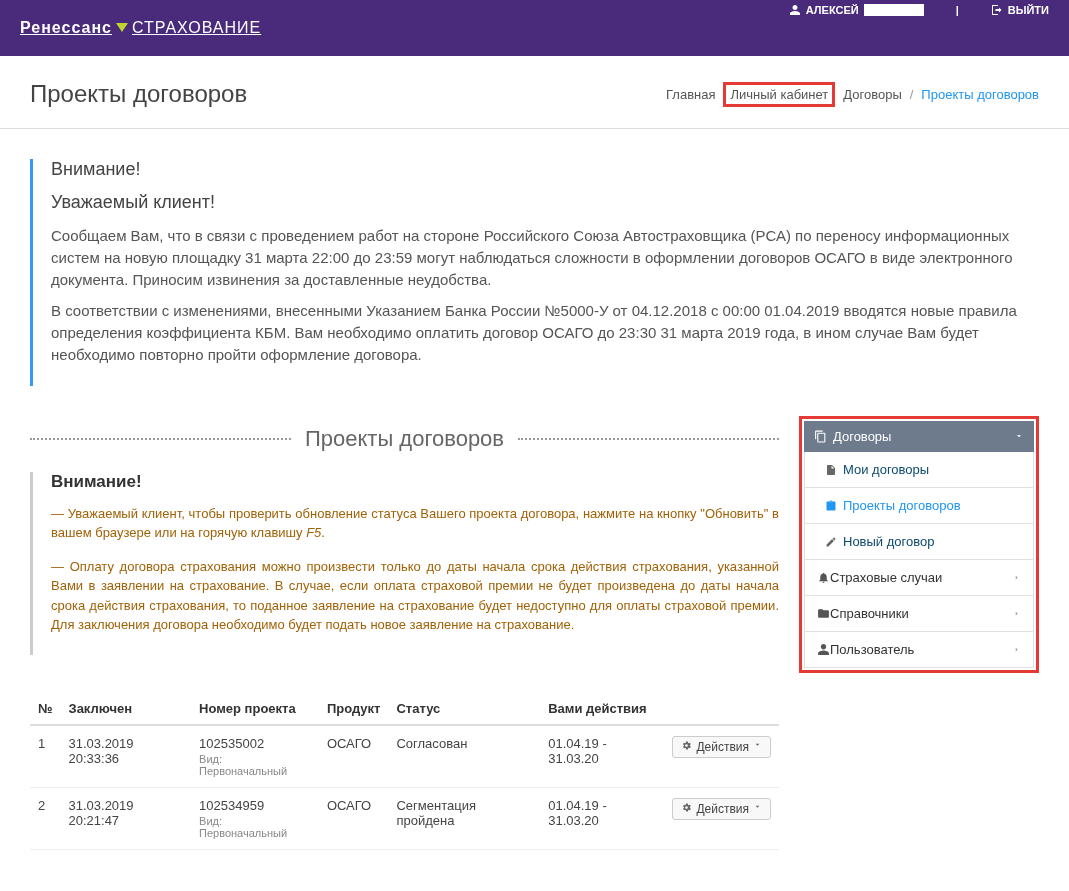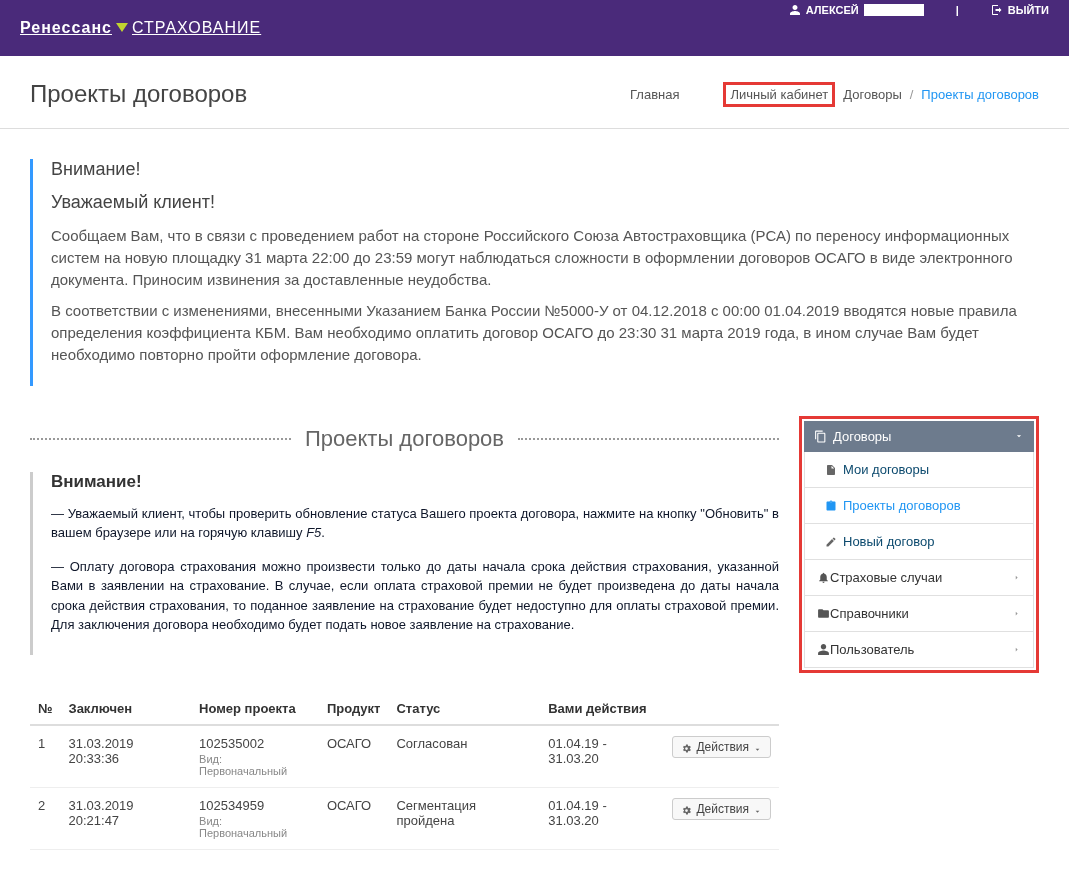--- a/index.html
+++ b/index.html
@@ -13,44 +13,44 @@
 .topbar-right .user, .topbar-right .logout { display:flex; align-items:center; gap:5px; cursor:pointer; }
 .topbar-right svg { width:12px; height:12px; fill:#fff; }
 .userblank { display:inline-block; width:60px; height:12px; background:#fff; }
 
 .page-head { border-bottom: 1px solid #ddd; padding: 24px 30px 20px; display:flex; justify-content:space-between; align-items:center; }
 .page-head h1 { font-weight: normal; font-size: 24px; color: #444; }
 .breadcrumbs { font-size: 13px; color:#555; display:flex; align-items:center; gap:8px; }
 .breadcrumbs a { color:#555; text-decoration:none; cursor:pointer; }
 .breadcrumbs .current { color:#2196f3; }
 .breadcrumbs .sep { color:#999; }
-.bc-highlight { border: 3px solid #e53935; padding: 2px 4px; margin-left: 36px; }
+.bc-highlight { border: 3px solid #e53935; padding: 2px 4px; }
 
 .content { padding: 30px; display:flex; gap:20px; align-items: flex-start; }
 .main-col { flex:1; min-width:0; }
 .side-col { width: 240px; }
 
 .notice { border-left: 3px solid #3399ff; padding: 0 0 10px 18px; margin-bottom: 30px; }
 .notice h3 { font-size: 18px; font-weight: normal; color:#444; margin-bottom: 12px; }
 .notice p { color:#555; font-size: 15px; line-height: 1.45; margin-bottom: 10px; }
 
 .section-head { display:flex; align-items:center; margin: 10px 0 20px; gap: 14px; }
 .section-head .dash { flex:1; border-top: 2px dotted #999; height:0; }
 .section-head .ttl { font-size: 22px; color:#666; white-space:nowrap; }
 
 .subnotice { border-left: 3px solid #ccc; padding: 0 0 6px 18px; margin-bottom: 36px; }
 .subnotice h4 { font-size: 17px; color:#333; margin-bottom: 12px; }
-.subnotice p { font-size: 13px; color:#0f172a; line-height:1.5; margin-bottom: 14px; text-align: justify; }
+.subnotice p { font-size: 13px; color:#a16207; line-height:1.5; margin-bottom: 14px; text-align: justify; }
 .subnotice em { font-style: italic; }
 
 table.proj { width:100%; border-collapse: collapse; font-size:13px; }
 table.proj th { text-align:left; padding: 10px 8px 8px; border-bottom: 2px solid #ddd; color:#333; font-weight:bold; }
 table.proj td { padding: 10px 8px; border-bottom: 1px solid #eee; vertical-align: top; color:#444; }
 table.proj .sub { font-size:11px; color:#888; margin-top:2px; }
-.action-btn { display:inline-flex; align-items:flex-end; gap:4px; border:1px solid #ccc; background:#f8f8f8; border-radius:3px; padding:3px 8px; font-size:12px; cursor:pointer; }
+.action-btn { display:inline-flex; align-items:flex-start; gap:4px; border:1px solid #ccc; background:#f8f8f8; border-radius:3px; padding:3px 8px; font-size:12px; cursor:pointer; }
 .action-btn svg { width:11px; height:11px; fill:#666; }
 .action-btn .chev { width:9px; height:9px; }
 
 .side-box { border:3px solid #e53935; padding:2px; }
 .side-head { background:#6d7b8d; color:#fff; padding:8px 10px; font-size:13px; display:flex; justify-content:space-between; align-items:center; cursor:pointer; }
 .side-head .t { display:flex; align-items:center; gap:6px; }
 .side-head svg { width:13px; height:13px; fill:#fff; }
 .side-head .chev { width:10px; height:10px; }
 .side-item, .side-sub { border:1px solid #e0e0e0; border-top:none; padding: 10px 12px; font-size:13px; display:flex; justify-content:space-between; align-items:center; cursor:pointer; background:#fff; }
 .side-sub { padding-left: 20px; color:#0c4a6e; }

